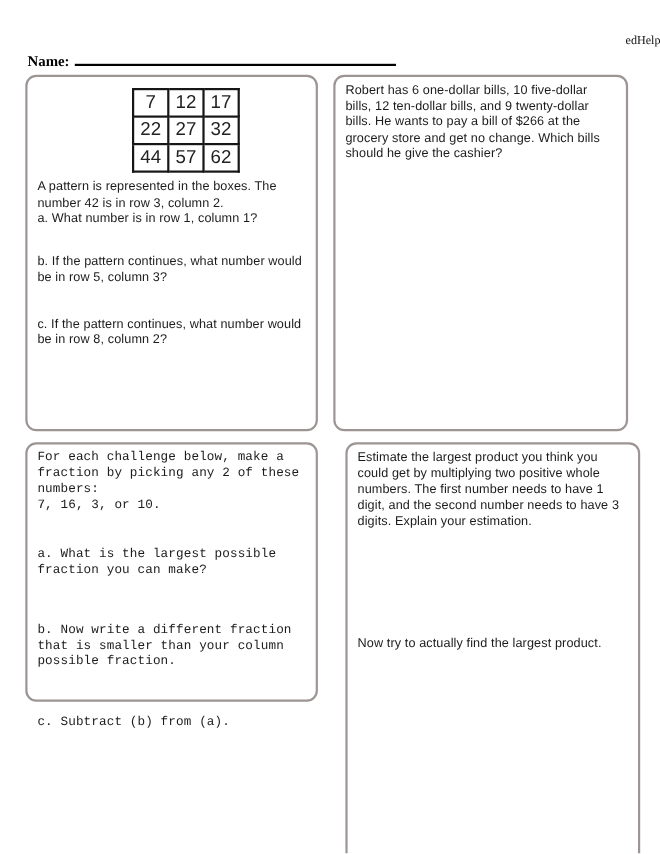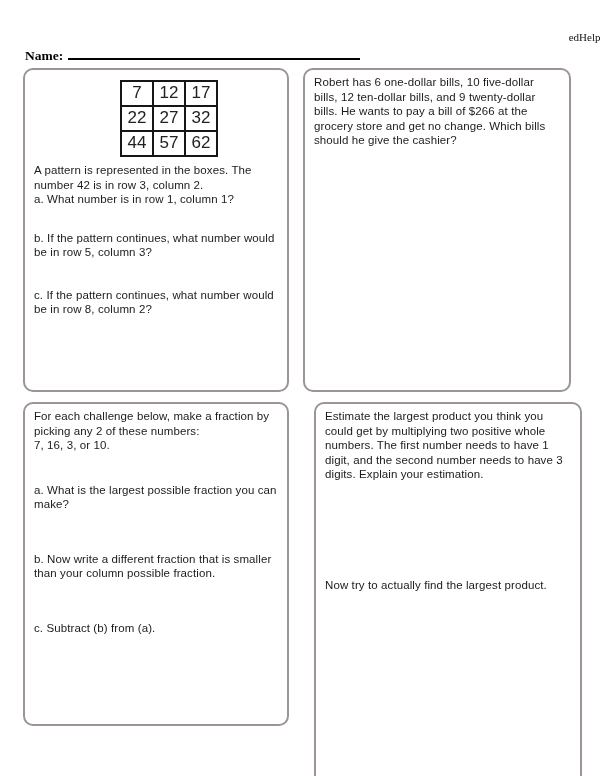--- a/index.html
+++ b/index.html
@@ -45,21 +45,21 @@
     border-radius: 10px;
     padding: 5px 9px 4px 9px;
     font-size: 11.5px;
     line-height: 14.5px;
     letter-spacing: 0.1px;
     background: #fff;
   }
   .box p { margin: 0; }
   #box-pattern  { left: 23px;  top: 68px;  width: 266px; height: 324px; }
   #box-money    { left: 303px; top: 68px;  width: 268px; height: 324px; }
-  #box-fraction { left: 23px;  top: 402px; width: 266px; height: 324px; }
+  #box-fraction { left: 23px;  top: 402px; width: 266px; height: 236px; font-family: Liberation Mono, monospace; }
   #box-estimate { left: 314px; top: 402px; width: 268px; height: 412px; }
 
   table.grid { border-collapse: collapse; margin: 5px 0 6px 86px; }
   table.grid td {
     border: 2px solid #161616;
     width: 30px;
     height: 23px;
     padding: 0;
     text-align: center;
     vertical-align: middle;

